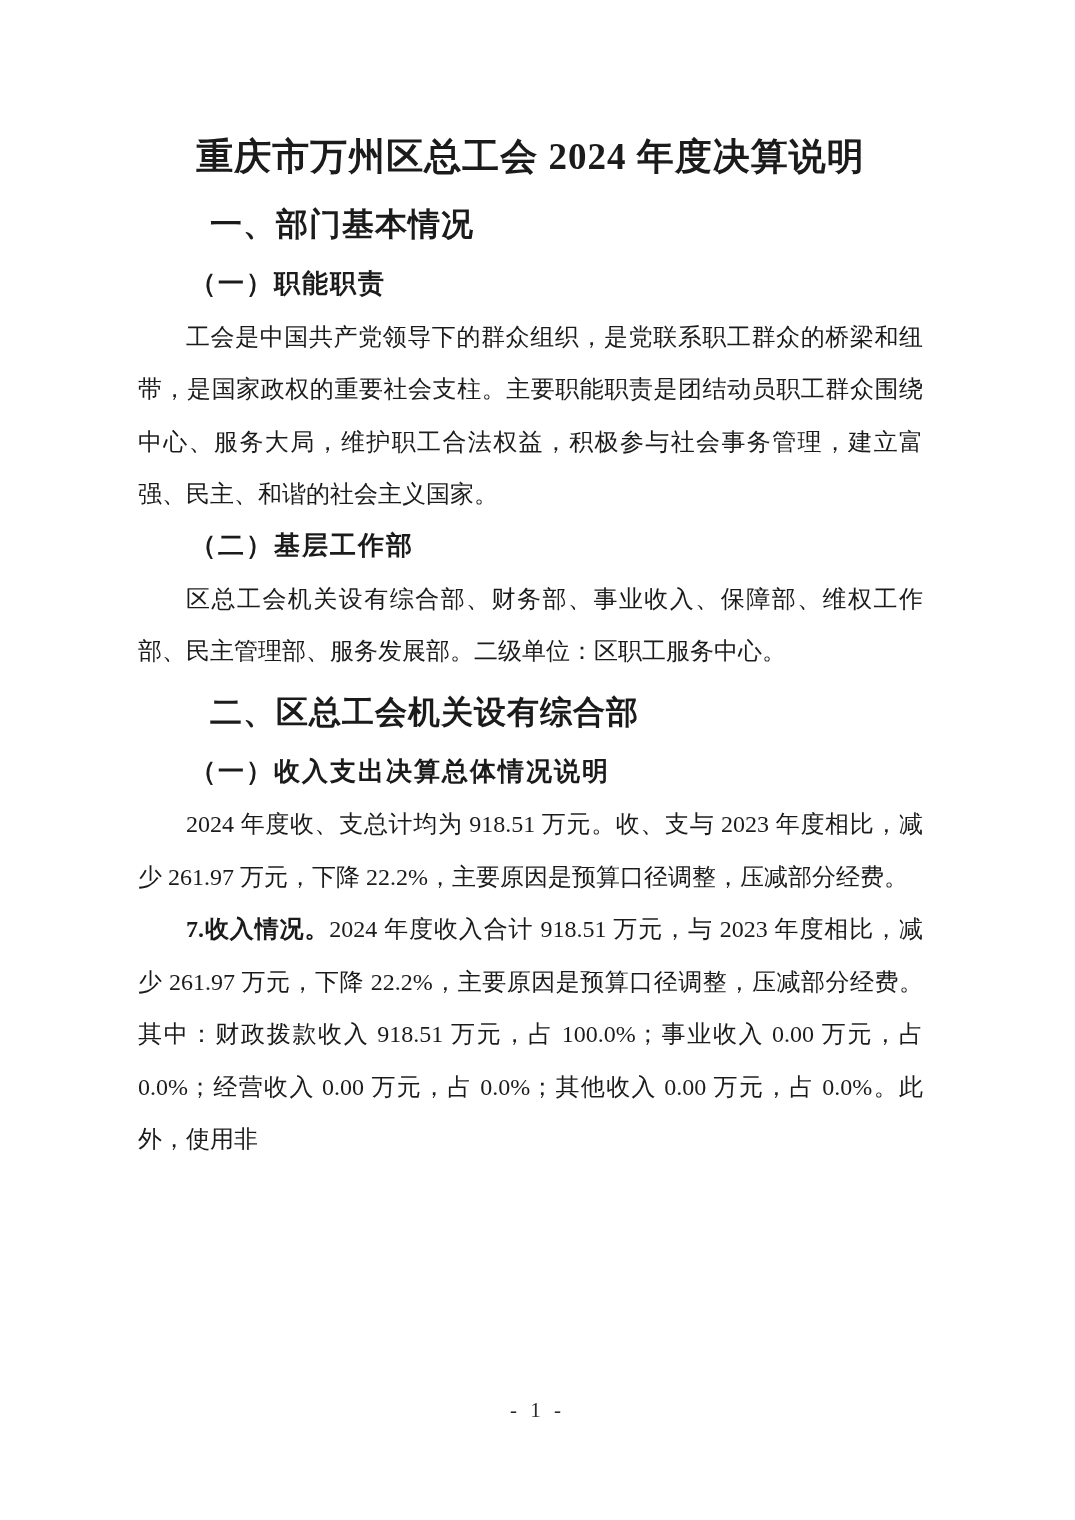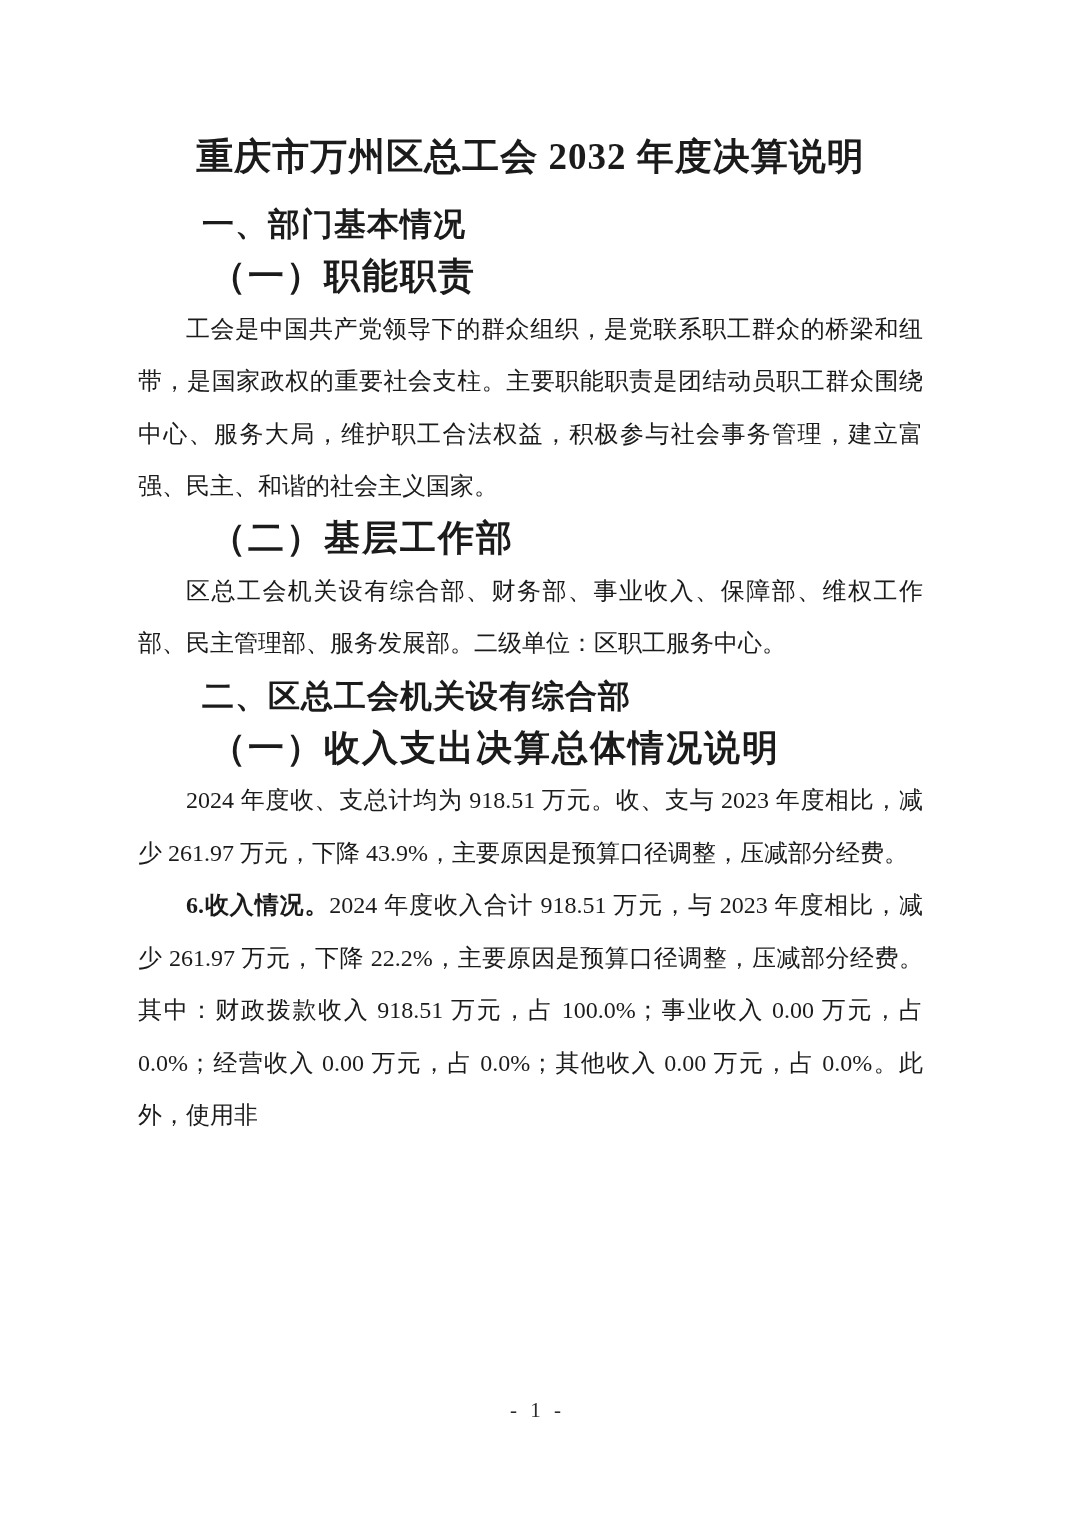--- a/index.html
+++ b/index.html
@@ -25,31 +25,31 @@
     margin: 0 0 8px 0;
     font-size: 37px;
     line-height: 66px;
     font-weight: bold;
     text-align: center;
     letter-spacing: 1px;
     font-family: "Liberation Serif", "DejaVu Serif", serif;
     white-space: nowrap;
   }
   .h1 {
-    margin: 0;
+    margin: 8px;
     font-size: 32px;
     line-height: 52.4px;
     font-weight: bold;
     text-indent: 2em;
     letter-spacing: 1px;
     font-family: "Liberation Sans", "DejaVu Sans", sans-serif;
   }
   .h2 {
     margin: 0;
-    font-size: 36px;
+    font-size: 26px;
     line-height: 52.4px;
     font-weight: bold;
     text-indent: 2em;
     letter-spacing: 2px;
     font-family: "Liberation Serif", "DejaVu Serif", serif;
   }
   .para {
     margin: 0;
     font-size: 24px;
     line-height: 52.4px;
@@ -72,36 +72,36 @@
     color: #2a2a2a;
     font-family: "Liberation Serif", "DejaVu Serif", serif;
   }
 </style>
 </head>
 <body>
 
 <div class="page">
   <div class="doc">
 
-    <h1 class="title">重庆市万州区总工会 2032 年度决算说明</h1>
+    <h1 class="title">重庆市万州区总工会 2024 年度决算说明</h1>
 
     <h2 class="h1">一、部门基本情况</h2>
 
     <h3 class="h2">（一）职能职责</h3>
 
     <p class="para">工会是中国共产党领导下的群众组织，是党联系职工群众的桥梁和纽带，是国家政权的重要社会支柱。主要职能职责是团结动员职工群众围绕中心、服务大局，维护职工合法权益，积极参与社会事务管理，建立富强、民主、和谐的社会主义国家。</p>
 
     <h3 class="h2">（二）基层工作部</h3>
 
     <p class="para">区总工会机关设有综合部、财务部、事业收入、保障部、维权工作部、民主管理部、服务发展部。二级单位：区职工服务中心。</p>
 
     <h2 class="h1">二、区总工会机关设有综合部</h2>
 
     <h3 class="h2">（一）收入支出决算总体情况说明</h3>
 
-    <p class="para">2024 年度收、支总计均为 918.51 万元。收、支与 2023 年度相比，减少 261.97 万元，下降 43.9%，主要原因是预算口径调整，压减部分经费。</p>
+    <p class="para">2024 年度收、支总计均为 918.51 万元。收、支与 2023 年度相比，减少 261.97 万元，下降 22.2%，主要原因是预算口径调整，压减部分经费。</p>
 
-    <p class="para"><span class="lead">6.收入情况。</span><span>2024 年度收入合计 918.51 万元，与 2023 年度相比，减少 261.97 万元，下降 22.2%，主要原因是预算口径调整，压减部分经费。其中：财政拨款收入 918.51 万元，占 100.0%；事业收入 0.00 万元，占 0.0%；经营收入 0.00 万元，占 0.0%；其他收入 0.00 万元，占 0.0%。此外，使用非</span></p>
+    <p class="para"><span class="lead">7.收入情况。</span><span>2024 年度收入合计 918.51 万元，与 2023 年度相比，减少 261.97 万元，下降 22.2%，主要原因是预算口径调整，压减部分经费。其中：财政拨款收入 918.51 万元，占 100.0%；事业收入 0.00 万元，占 0.0%；经营收入 0.00 万元，占 0.0%；其他收入 0.00 万元，占 0.0%。此外，使用非</span></p>
 
   </div>
 
   <div class="pagenum">- 1 -</div>
 </div>
 
 </body></html>

